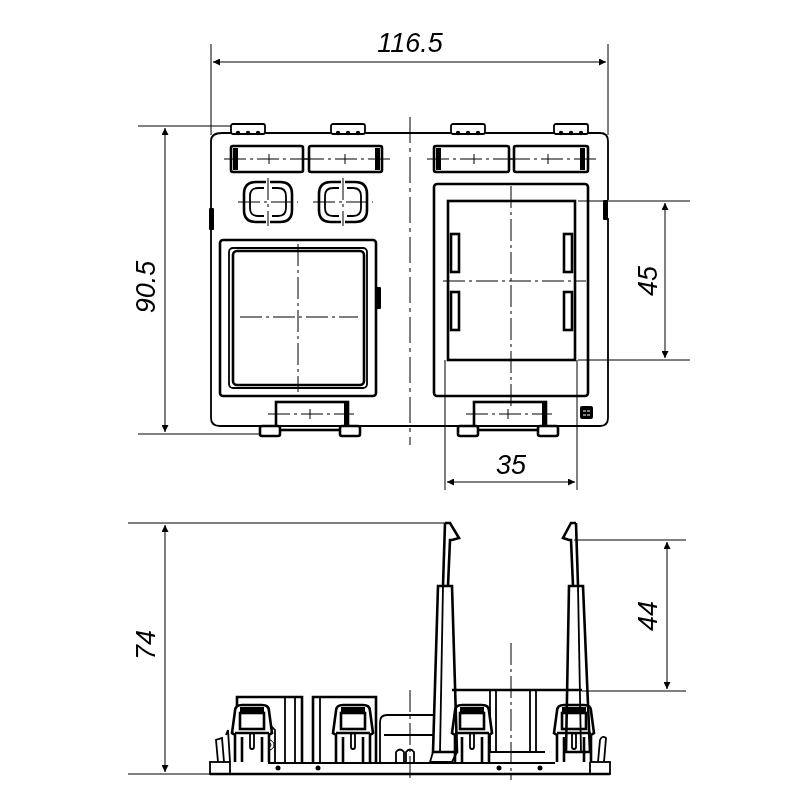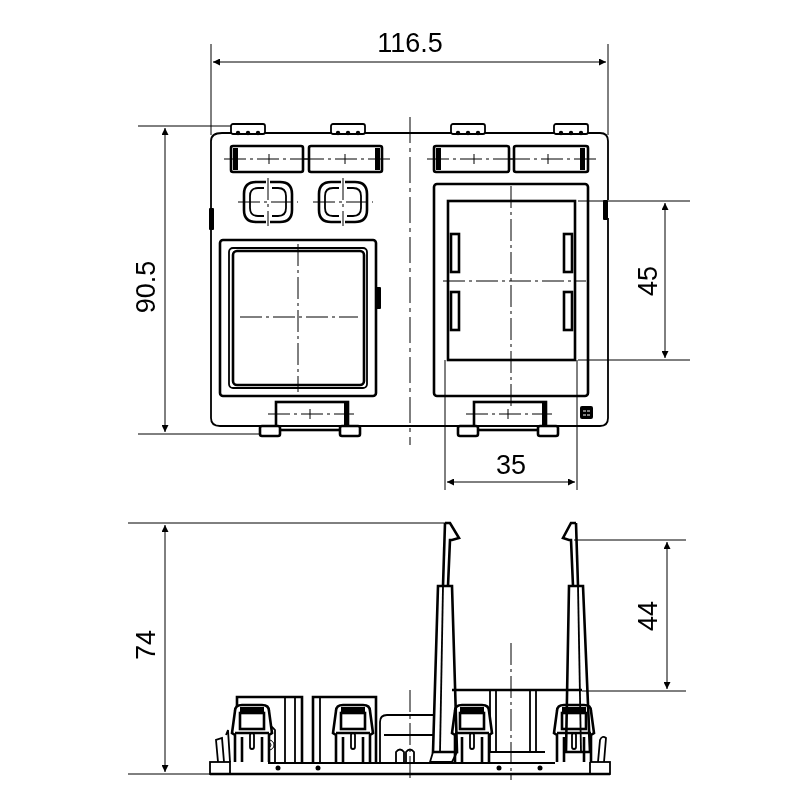--- a/index.html
+++ b/index.html
@@ -1,17 +1,17 @@
 <!DOCTYPE html>
 <html><head>
   <meta charset="utf-8">
   <style>
     html, body { margin: 0; padding: 0; background: #ffffff; }
     body { width: 800px; height: 800px; overflow: hidden; }
-    #canvas { position: absolute; left: 0; top: 0; width: 800px; height: 800px; }
+    #canvas { position: absolute; left: 0; top: 0; width: 800px; height: 800px; font-style: italic; }
     svg { display: block; }
     .thick { stroke: #000; stroke-width: 2.6; fill: none; }
     .med { stroke: #000; stroke-width: 1.8; fill: none; }
     .thin { stroke: #000; stroke-width: 1; fill: none; }
     .dim { stroke: #000; stroke-width: 1; fill: none; }
     .center { stroke: #000; stroke-width: 1; fill: none; stroke-dasharray: 22 4 3 4; }
     .centerlong { stroke: #000; stroke-width: 1; fill: none; stroke-dasharray: 26 5 4 5; }
     .fillw { fill: #fff; }
     .fillk { fill: #000; }
     .dimtext { font-family: "Liberation Sans", sans-serif; font-size: 27px; fill: #000; }

